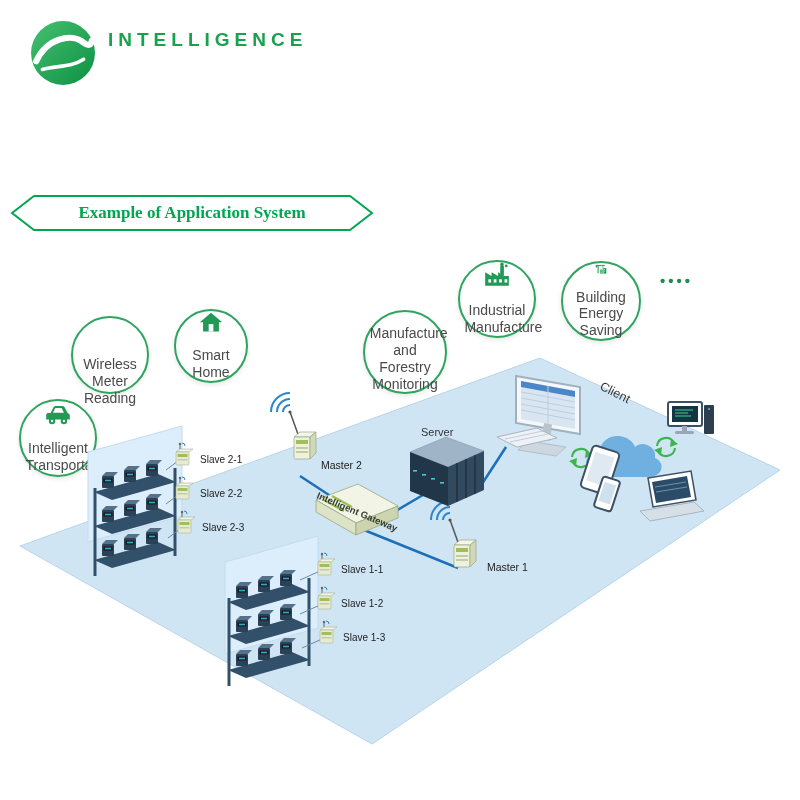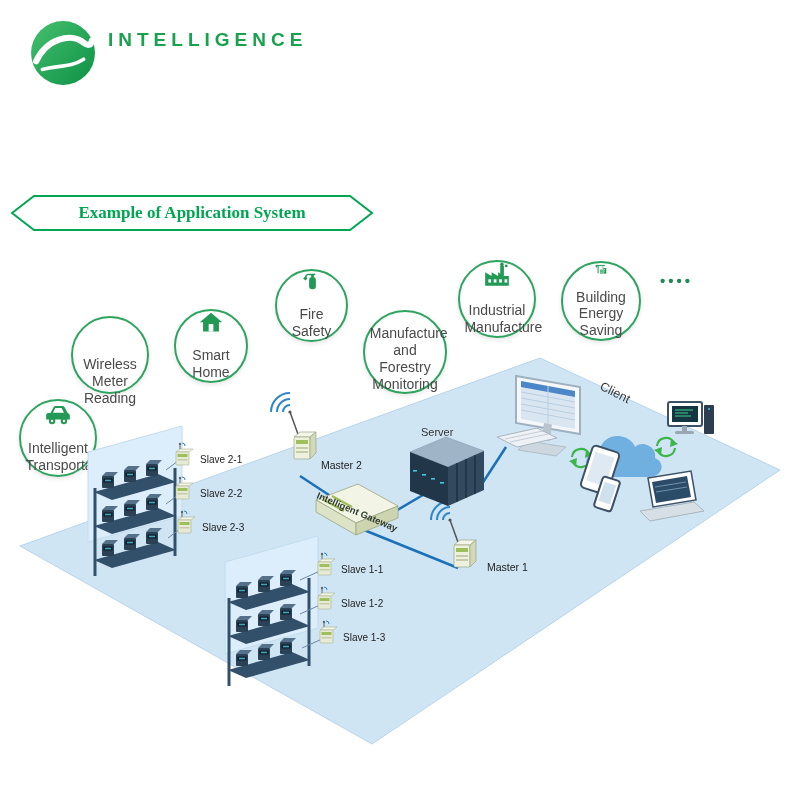--- a/index.html
+++ b/index.html
@@ -94,30 +94,20 @@
   </div>
 
   <div class="bubble b-home">
     <svg class="bicon" width="26" height="24" viewBox="0 0 26 24">
       <path d="M13,2 L25,12 L21.5,12 L21.5,22 L4.5,22 L4.5,12 L1,12 Z" fill="#229a56"></path>
       <rect x="10.5" y="14" width="5" height="8" fill="#fff"></rect>
     </svg>
     <span class="blabel">Smart Home</span>
   </div>
 
-  <div class="bubble b-fire">
-    <svg class="bicon" width="26" height="26" viewBox="0 0 26 26">
-      <path d="M11,4.5 C6.5,3 4,6.5 6.5,9.5" fill="none" stroke="#229a56" stroke-width="1.8"></path>
-      <polygon points="4,7 7.4,9 5.2,11.4 2.2,9.2" fill="#229a56"></polygon>
-      <rect x="12" y="4.5" width="3.2" height="3.2" fill="#229a56"></rect>
-      <line x1="10.5" y1="4.2" x2="17" y2="4.2" stroke="#229a56" stroke-width="1.8"></line>
-      <rect x="9.5" y="7.2" width="8.2" height="15" rx="3.6" fill="#229a56"></rect>
-    </svg>
-    <span class="blabel">Fire Safety</span>
-  </div>
 
   <div class="bubble b-agri">
     <svg class="bicon" width="28" height="26" viewBox="0 0 26 24">
       <polygon points="9,1.5 15,9.5 12.5,9.5 17,16.5 1,16.5 5.5,9.5 3,9.5" fill="#229a56"></polygon>
       <rect x="7.6" y="16.5" width="2.8" height="5" fill="#229a56"></rect>
       <polygon points="19.5,7.5 23.8,13.5 22.1,13.5 25.2,18.8 14.2,18.8 17.3,13.5 15.6,13.5" fill="#229a56"></polygon>
       <rect x="18.6" y="18.8" width="2" height="3.6" fill="#229a56"></rect>
     </svg>
     <span class="blabel">Manufacture and Forestry Monitoring</span>
   </div>

